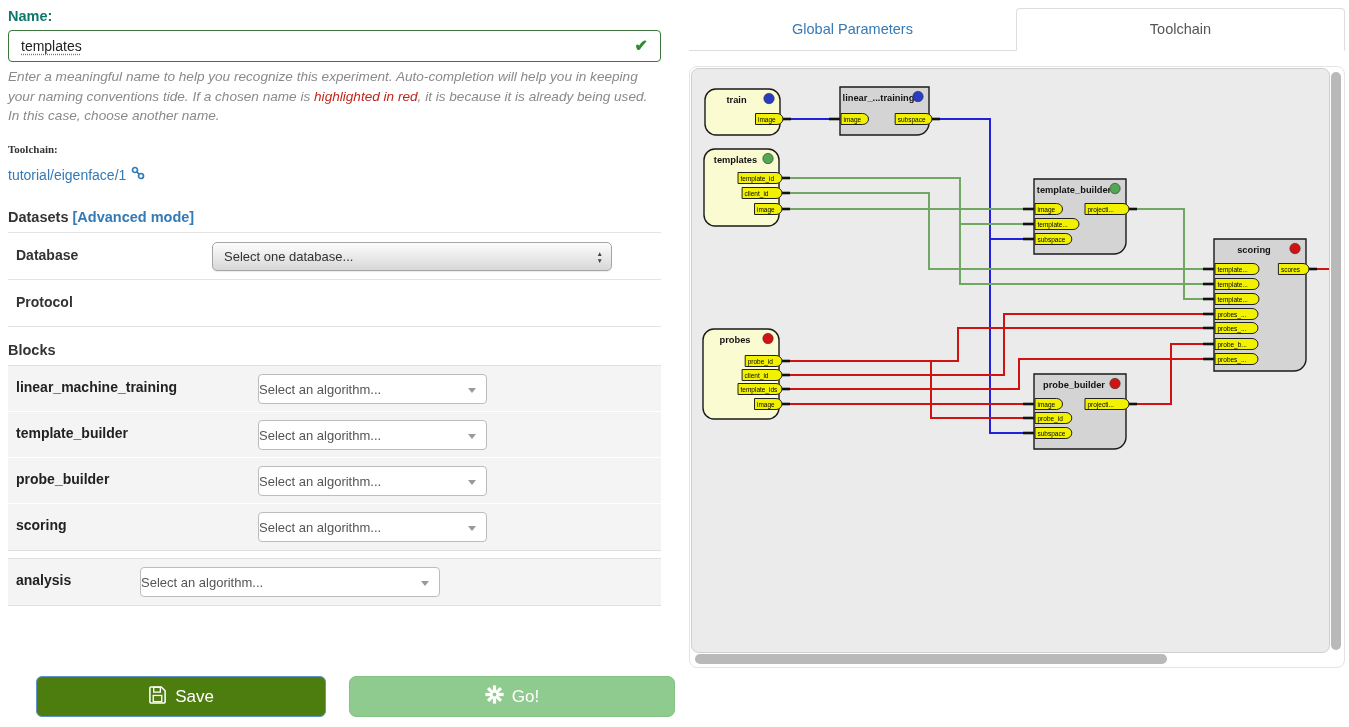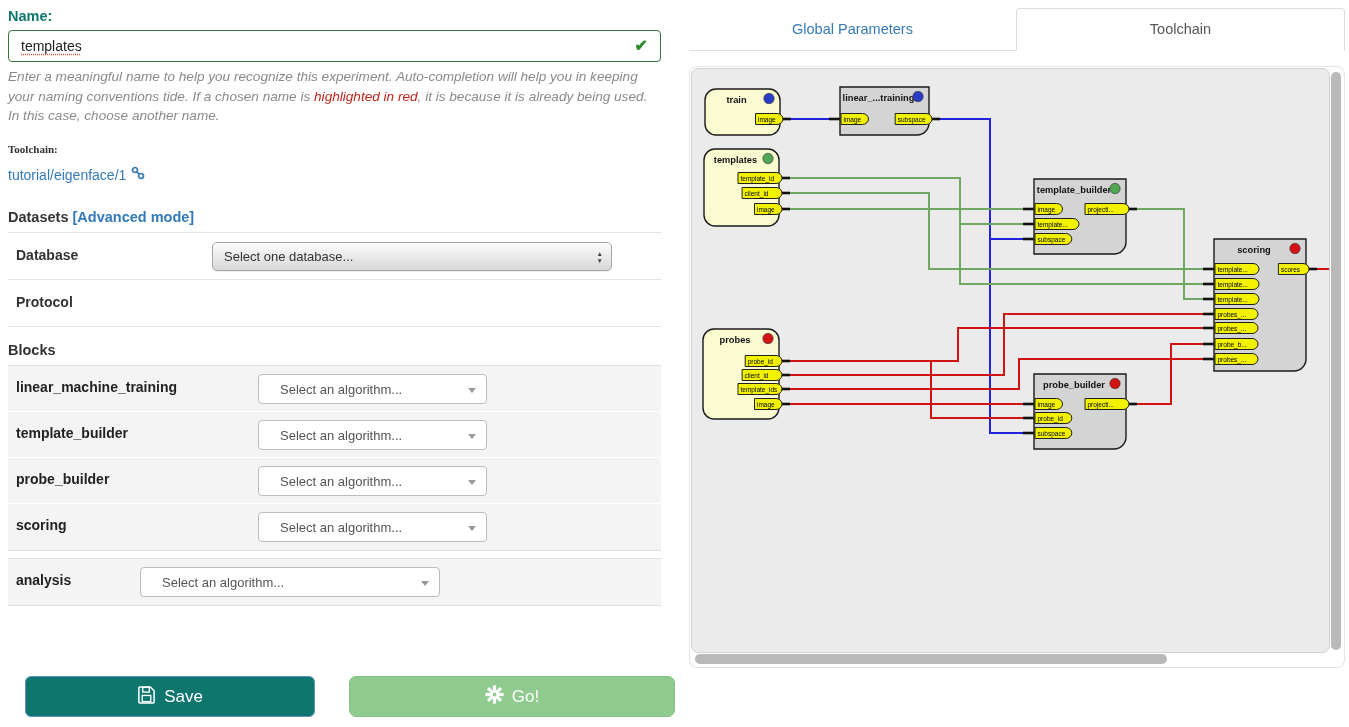--- a/index.html
+++ b/index.html
@@ -34,31 +34,31 @@
   .nselect .txt { position:absolute; left:11px; top:6px; font-size:13px; color:#333; }
   .updown { position:absolute; right:8px; top:7px; display:flex; flex-direction:column;
             font-size:6.5px; line-height:7px; color:#444; }
   .h-plain { margin-top:15px; font-weight:bold; font-size:14.5px; }
   .blk-table { margin-top:7px; border-top:1px solid #e0e0e0; border-bottom:1px solid #e0e0e0; }
   .blk-row { position:relative; height:46px; background:#f4f4f4; border-bottom:1px solid #fff; }
   .blk-row:last-child { border-bottom:none; }
   .blk-row .lbl { position:absolute; left:8px; top:13px; font-weight:bold; font-size:14px; color:#222; }
   .aselect { position:absolute; top:8px; height:30px; background:#fff; border:1px solid #bcbcbc;
              border-radius:4px; cursor:pointer; }
-  .aselect .txt { position:absolute; left:21px; top:7px; font-size:13px; color:#555; }
+  .aselect .txt { position:absolute; left:0; top:7px; font-size:13px; color:#555; }
   .caret-down { position:absolute; right:10px; top:13px; width:0; height:0;
                 border-left:4px solid transparent; border-right:4px solid transparent;
                 border-top:5px solid #999; }
   .blk-sel { left:250px; width:229px; }
   .an-sel  { left:132px; width:300px; }
 
   .bigbtn { position:absolute; top:676px; height:41px; border-radius:6px; color:#fff;
             font-size:17px; display:flex; align-items:center; justify-content:center; gap:8px;
             cursor:pointer; font-family:"Liberation Sans", sans-serif; border:1px solid transparent; }
-  #save-btn { left:25px; width:290px; background:#0f766e; border-color:#6293c4; }
+  #save-btn { left:36px; width:290px; background:#4d7c0f; border-color:#6293c4; }
   #go-btn   { left:349px; width:326px; background:#8fca8f; border-color:#84c284;border-radius:7px; }
 
   
   #tabs { position:absolute; left:689px; top:8px; width:656px; height:43px; display:flex;align-items:flex-end; }
   .tab { flex:1; text-align:center; line-height:41px; font-size:14.5px; color:#337ab7;
          border-bottom:1px solid #ddd; border-radius:4px 4px 0 0; cursor:pointer; }
   .tab.active { border:1px solid #ddd; border-bottom:1px solid #fff; color:#555; cursor:default; }
 
   #canvas { position:absolute; left:689px; top:66px; width:656px; height:602px;
             background:#fff; border:1px solid #e4e4e4; border-radius:8px; }

